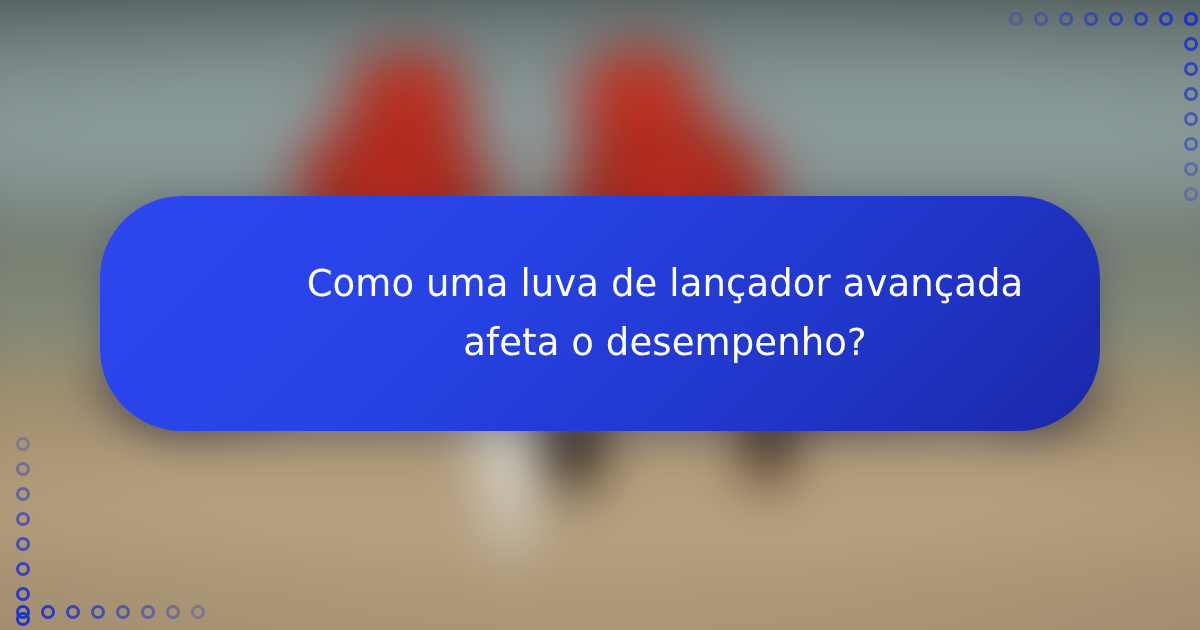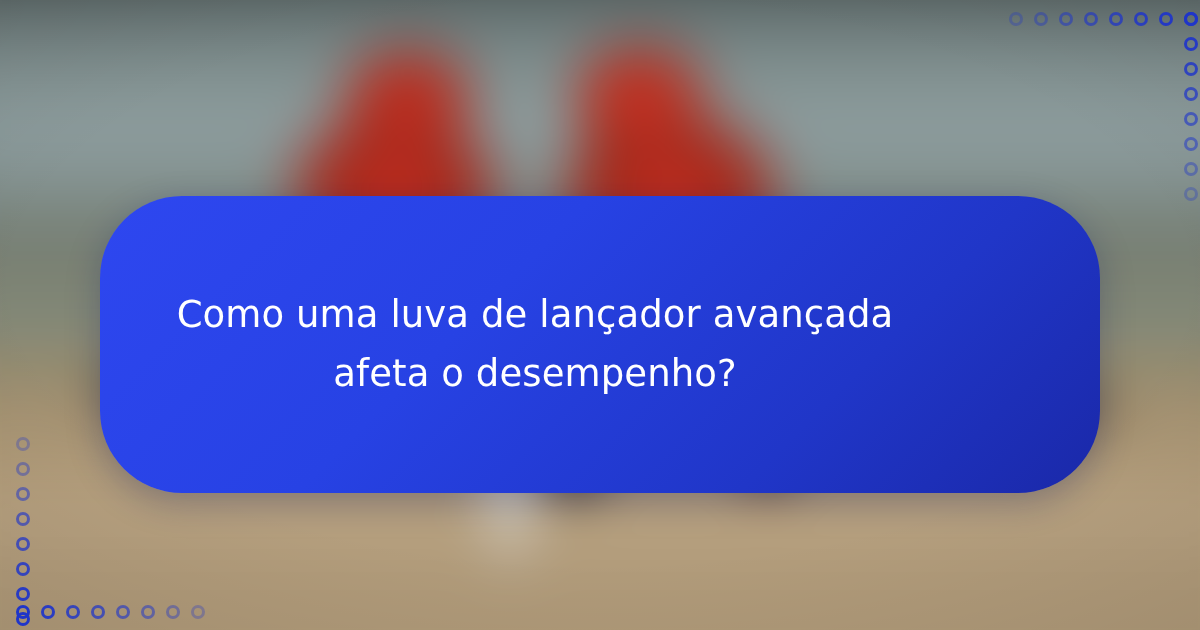--- a/index.html
+++ b/index.html
@@ -100,26 +100,26 @@
 
   .dots-tr { top: 0; right: 0; width: 220px; height: 215px; }
   .dots-bl { bottom: 0; left: 0; width: 220px; height: 215px; }
 
   
   .card {
     position: absolute;
     left: 100px;
     top: 196px;
     width: 1000px;
-    height: 297px;
+    height: 235px;
     border-radius: 82px;
     background: linear-gradient(135deg, #2e47f0 0%, #2742e4 38%, #2036c8 72%, #1a28a8 100%);
     display: flex;
     align-items: center;
-    justify-content: flex-start;
+    justify-content: flex-end;
     box-shadow: 0 10px 34px rgba(10,20,90,0.28);
   }
 
   .card-text {
     color: #ffffff;
     font-family: "DejaVu Sans", sans-serif;
     font-size: 37px;
     font-weight: 400;
     line-height: 1.58;
     text-align: center;

